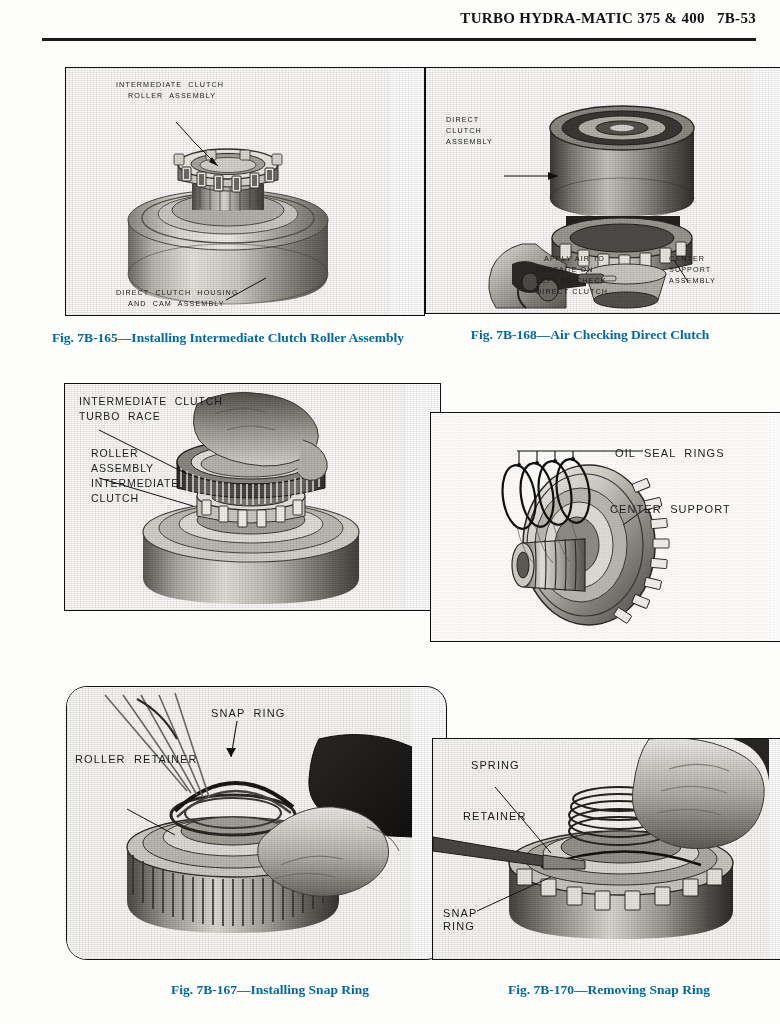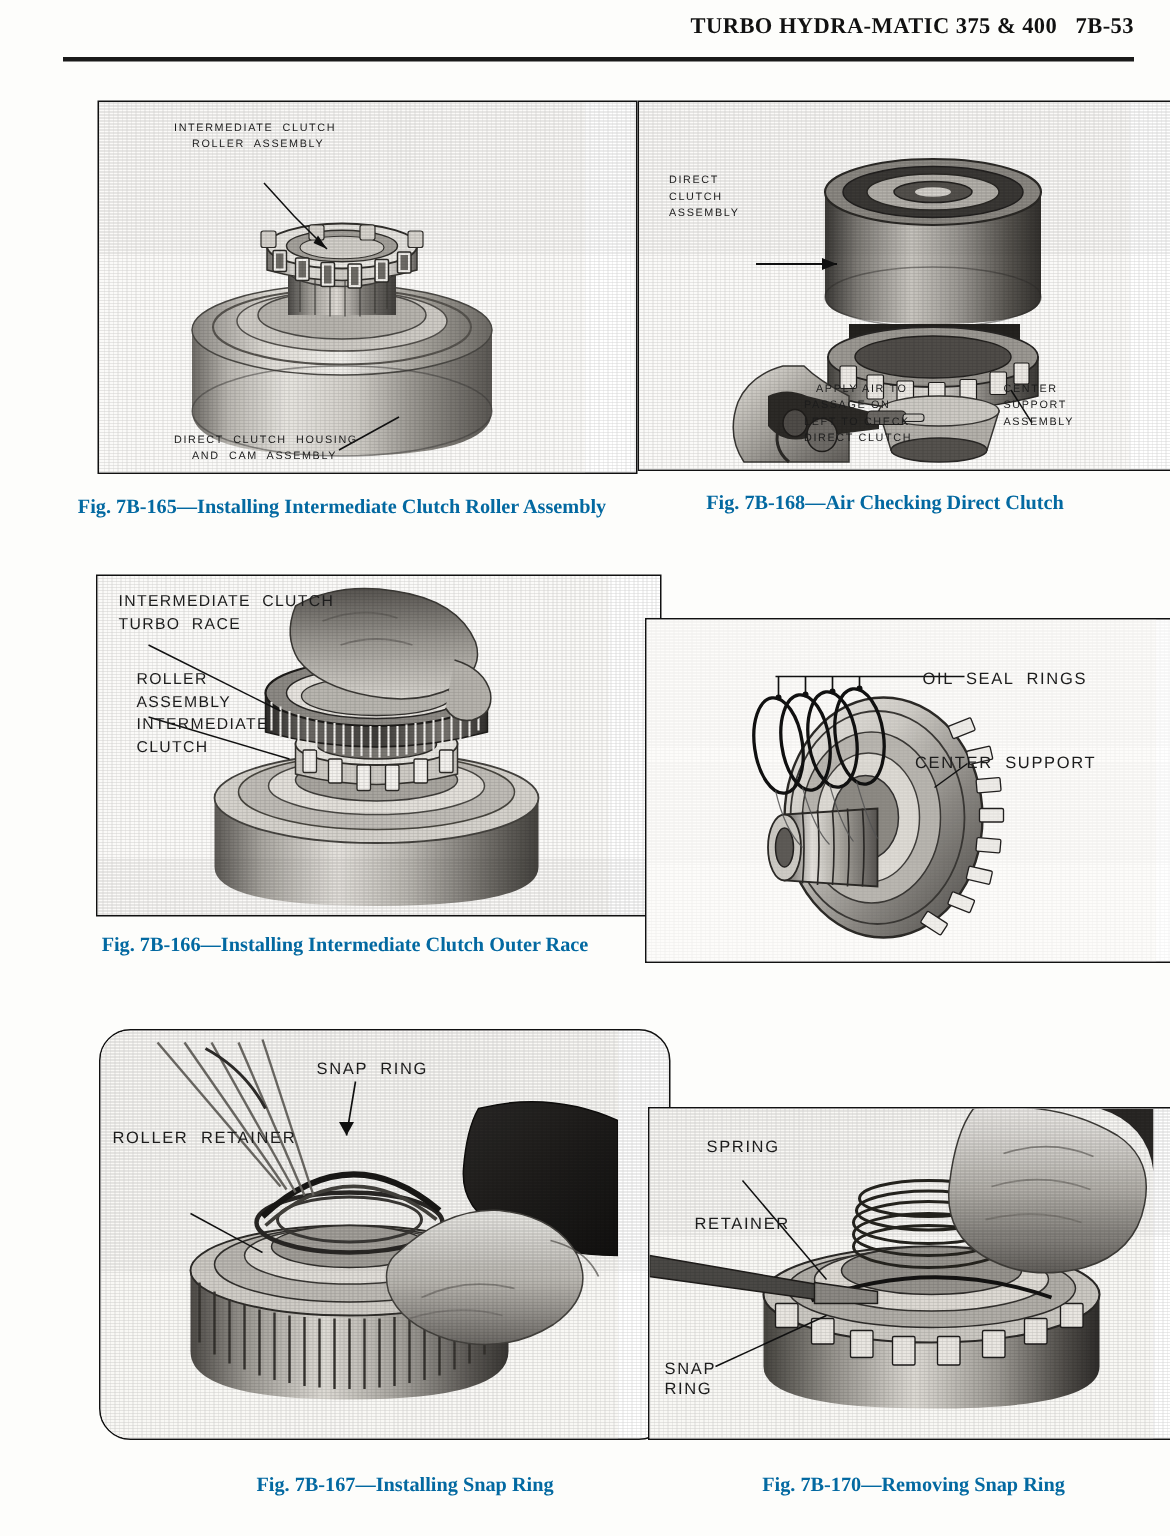--- a/index.html
+++ b/index.html
@@ -348,21 +348,20 @@
     </div>
 
     <div class="lbl big" style="left:14px;top:10px;">INTERMEDIATE  CLUTCH</div>
     <div class="lbl big" style="left:14px;top:25px;">TURBO  RACE</div>
 
     <div class="lbl big" style="left:26px;top:62px;">ROLLER</div>
     <div class="lbl big" style="left:26px;top:77px;">ASSEMBLY</div>
     <div class="lbl big" style="left:26px;top:92px;">INTERMEDIATE</div>
     <div class="lbl big" style="left:26px;top:107px;">CLUTCH</div>
   </div>
-  <div class="caption" style="left:60px;top:622px;width:340px;">Fig. 7B-166—Installing Intermediate Clutch Outer Race</div>
 
   <div class="panel" style="left:430px;top:412px;width:340px;height:228px;">
     <div class="art">
       <svg width="340" height="228" viewBox="0 0 340 228">
         <defs>
           <linearGradient id="g169body" x1="0" y1="0" x2="1" y2="1">
             <stop offset="0" stop-color="#f2f0ec"></stop>
             <stop offset="0.35" stop-color="#cfccc6"></stop>
             <stop offset="0.65" stop-color="#8b8883"></stop>
             <stop offset="1" stop-color="#4a4845"></stop>

